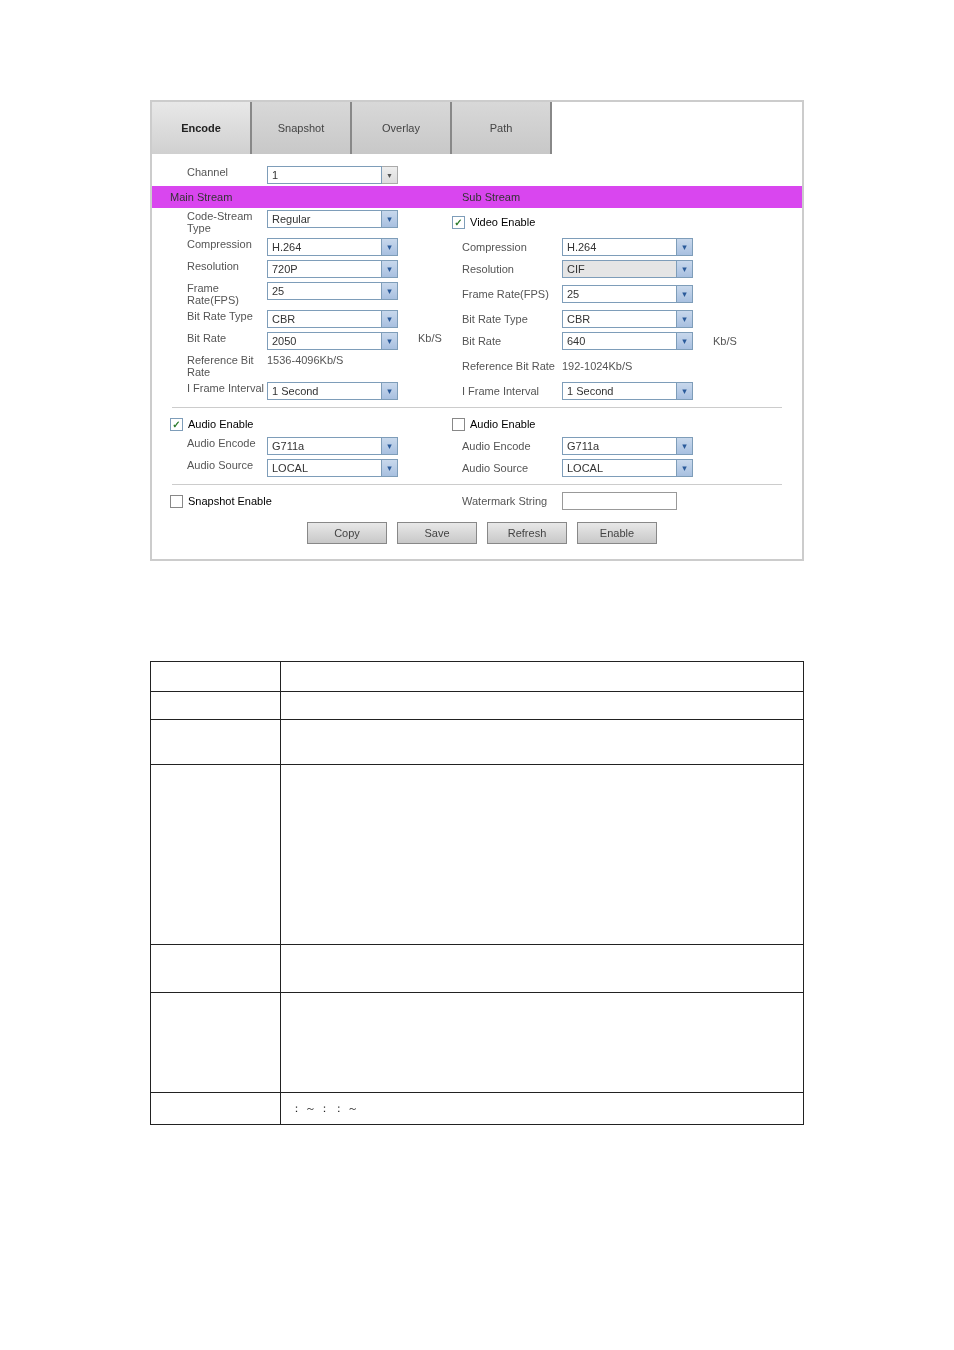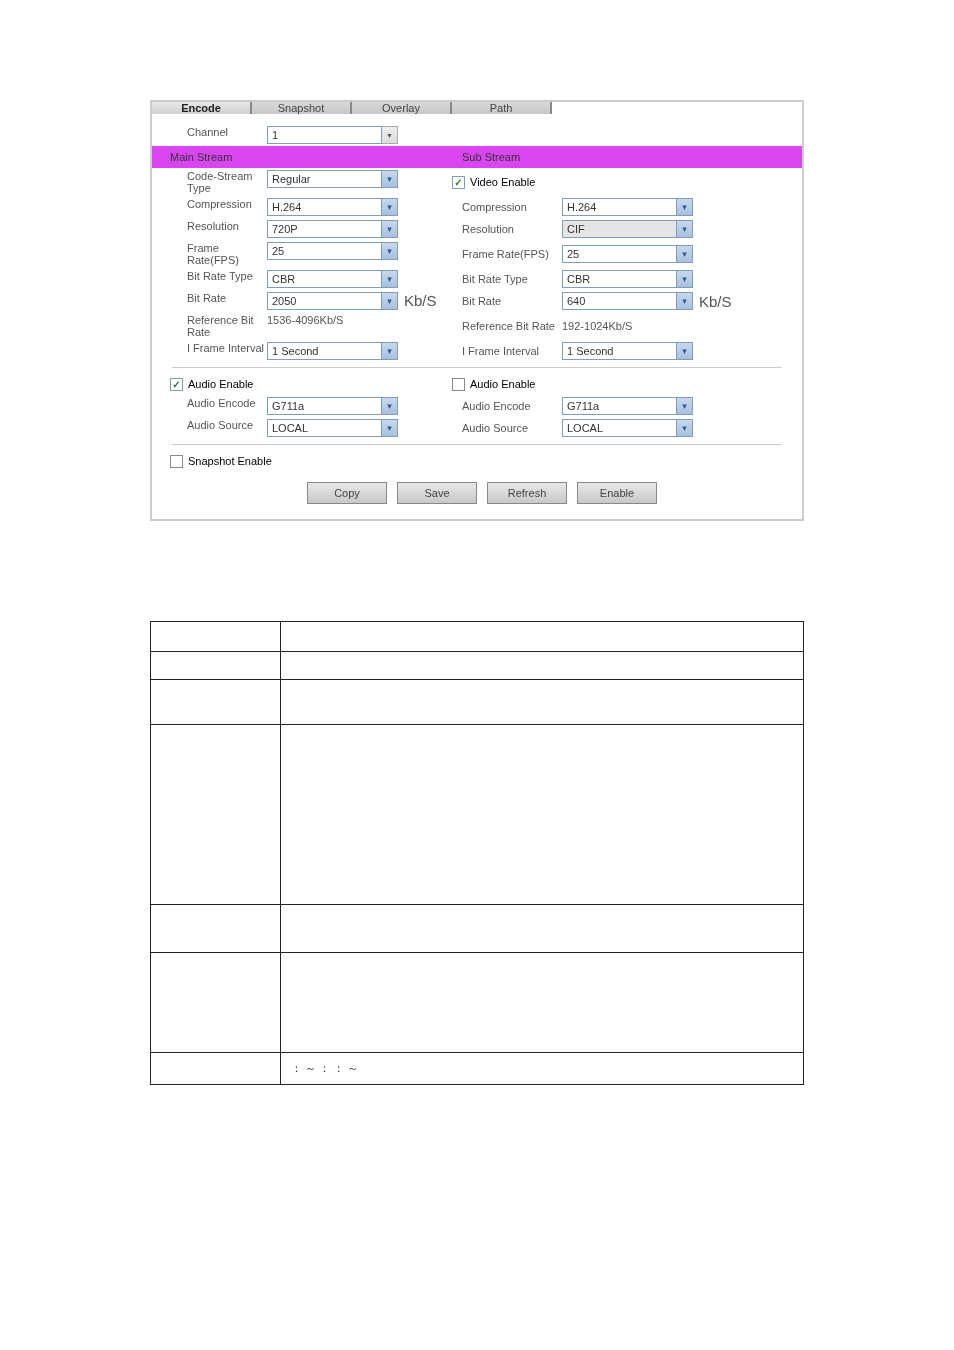--- a/index.html
+++ b/index.html
@@ -14,21 +14,21 @@
       border: 2px solid #ccc;
       margin: 100px 150px 0 150px;
       padding: 0;
       background: #fff;
     }
     .tabs {
       display: flex;
       background: #fff;
     }
     .tab {
-      padding: 0 0;
+      padding: 20px 0;
       width: 100px;
       text-align: center;
       background: linear-gradient(#d8d8d8, #c8c8c8);
       border-right: 2px solid #888;
       color: #444;
       cursor: pointer;
       font-size: 11px;
     }
     .tab.active {
       background: linear-gradient(#e8e8e8, #d0d0d0);
@@ -107,23 +107,23 @@
       border: 1px solid #aaa;
       border-left: none;
       display: flex;
       align-items: center;
       justify-content: center;
       color: #555;
       font-size: 7px;
       cursor: pointer;
     }
     .unit {
-      margin-left: 6px;
+      margin-left: 20px;
       color: #555;
-      font-size: 15px;
+      font-size: 11px;
     }
     .ref-val {
       color: #555;
       font-size: 11px;
     }
     .section-header {
       background: #d946ef;
       padding: 4px 0;
       display: flex;
     }
@@ -429,20 +429,24 @@
 
     <div class="divider"></div>
 
     <div class="row">
       <div class="left-col">
         <div class="checkbox-wrap">
           <div class="checkbox unchecked-grey"></div>
           <span>Snapshot Enable</span>
         </div>
       </div>
+      <div class="right-col">
+        <div class="label" style="padding-left:10px;width:110px;">Watermark String</div>
+        <input class="input-box" style="">
+      </div>
     </div>
 
     <div class="buttons-row">
       <div class="btn">Copy</div>
       <div class="btn">Save</div>
       <div class="btn">Refresh</div>
       <div class="btn">Enable</div>
     </div>
   </div>
 </div>

